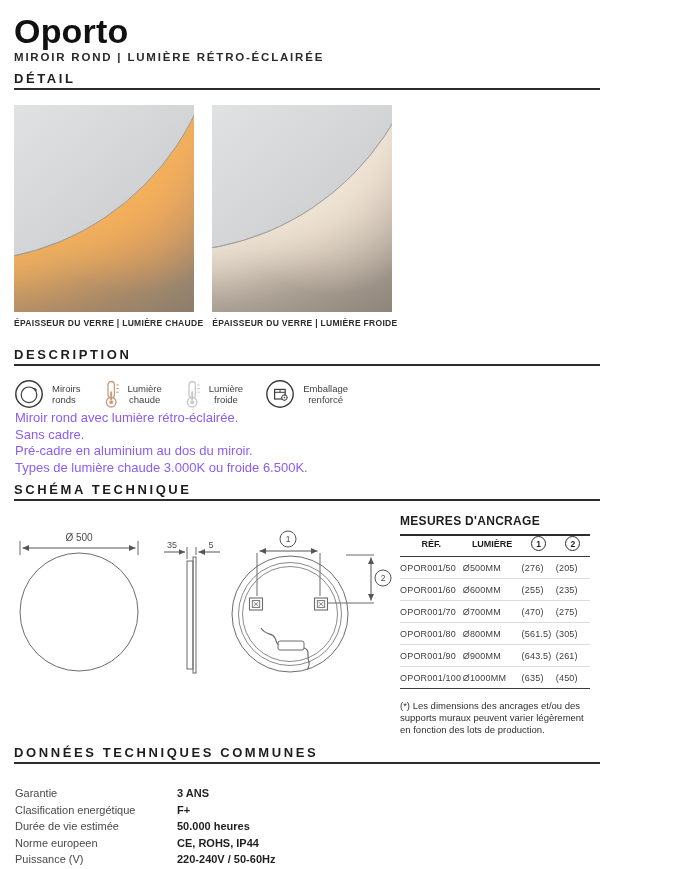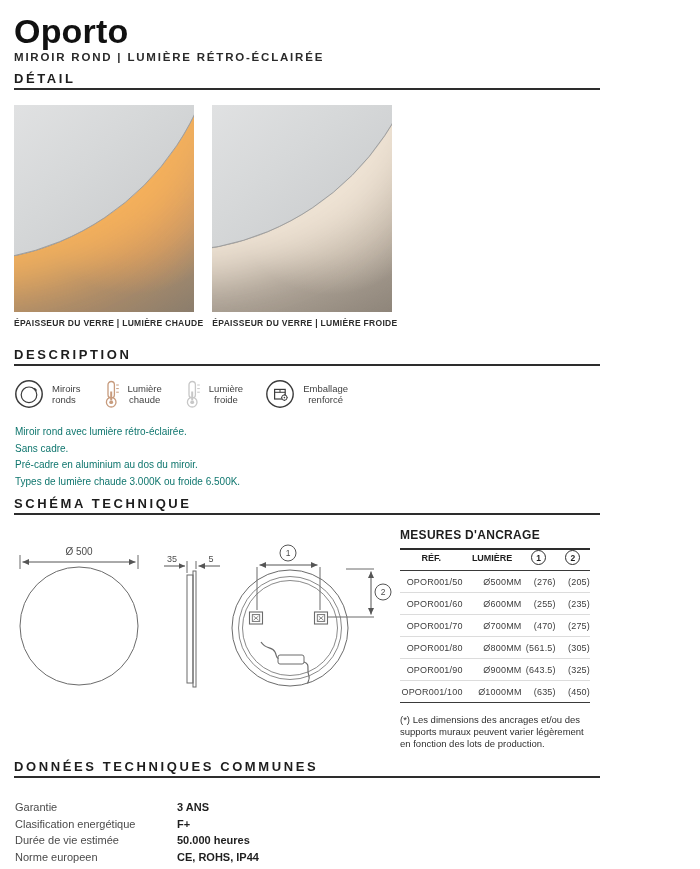--- a/index.html
+++ b/index.html
@@ -35,33 +35,33 @@
   
   .desc-heading{margin-top:20px;}
   .features{display:flex;align-items:center;margin:12px 0 0 14px;height:32px;}
   .feature{display:flex;align-items:center;gap:8px;}
   .feature + .feature{margin-left:22px;text-align:center;}
   .feature-label{font-size:9.5px;line-height:11px;color:#3f3f3f;font-weight:500;}
   .icon-wrap{display:inline-flex;}
   .tan{color:#c79b7d;}
   .ltgray{color:#c7c7c7;}
   .dark{color:#3b3b3b;}
-  .paragraph{margin:14px 0 0 15px;font-size:10px;line-height:16.5px;color:#0f766e;}
+  .paragraph{margin:0 0 0 15px;font-size:13px;line-height:16.5px;color:#8b5cf6;}
   .paragraph div{white-space:nowrap;}
 
   
   .schema-heading{margin-top:7px;}
   .schema-row{display:flex;margin-top:10px;}
   .schema-svg{width:381px;height:192px;margin-left:14px;flex:0 0 auto;}
   .anchor-col{width:190px;margin-left:5px;padding-top:3px;flex:0 0 auto;}
   .anchor-title{font-size:12px;font-weight:800;letter-spacing:.3px;color:#1d1d1d;margin:0 0 6px 0;}
   .anchor-rule{height:2px;background:#2d2d2d;width:100%;}
   table.anchor{width:100%;border-collapse:collapse;table-layout:fixed;}
   table.anchor th{font-size:9px;font-weight:700;color:#1d1d1d;padding:0 0 5px;border-bottom:1.5px solid #3a3a3a;text-align:center;}
-  table.anchor td{font-size:9px;color:#3d3d3d;text-align:right;padding:5.5px 0;border-bottom:1px solid #dcdcdc;letter-spacing:.2px;}
+  table.anchor td{font-size:9px;color:#3d3d3d;text-align:left;padding:5.5px 0;border-bottom:1px solid #dcdcdc;letter-spacing:.2px;}
   table.anchor tr:last-child td{border-bottom:1.5px solid #3a3a3a;}
   .col-ref{width:33%;} .col-dia{width:31%;} .col-c{width:18%;}
   .circ{display:inline-flex;align-items:center;justify-content:center;width:15px;height:15px;border:1.2px solid #2d2d2d;border-radius:50%;font-size:8.5px;font-weight:700;color:#1d1d1d;box-sizing:border-box;}
   .footnote{margin-top:11px;font-size:9.5px;line-height:12px;color:#2f2f2f;font-weight:500;}
 
   
   .tech-heading{margin-top:10px;}
   .spec-list{margin:21px 0 0 15px;}
   .spec-row{display:flex;font-size:11px;line-height:16.5px;}
   .spec-label{width:162px;color:#4a4a4a;font-weight:500;}
@@ -275,21 +275,21 @@
           <tr>
             <td>OPOR001/80</td>
             <td>Ø800MM</td>
             <td>(561.5)</td>
             <td>(305)</td>
           </tr>
           <tr>
             <td>OPOR001/90</td>
             <td>Ø900MM</td>
             <td>(643.5)</td>
-            <td>(325)</td>
+            <td>(261)</td>
           </tr>
           <tr>
             <td>OPOR001/100</td>
             <td>Ø1000MM</td>
             <td>(635)</td>
             <td>(450)</td>
           </tr>
         </tbody>
       </table>
       <div class="footnote">(*) Les dimensions des ancrages et/ou des supports muraux peuvent varier légèrement en fonction des lots de production.</div>

